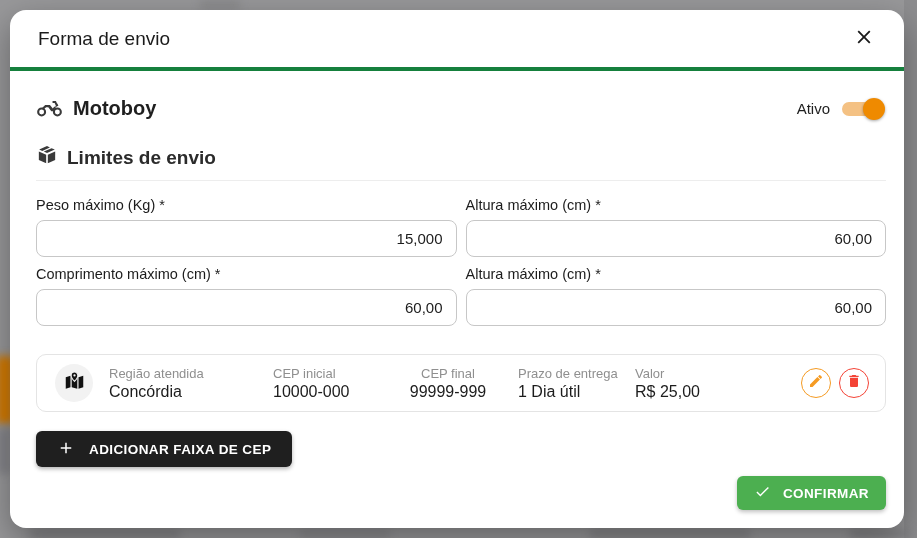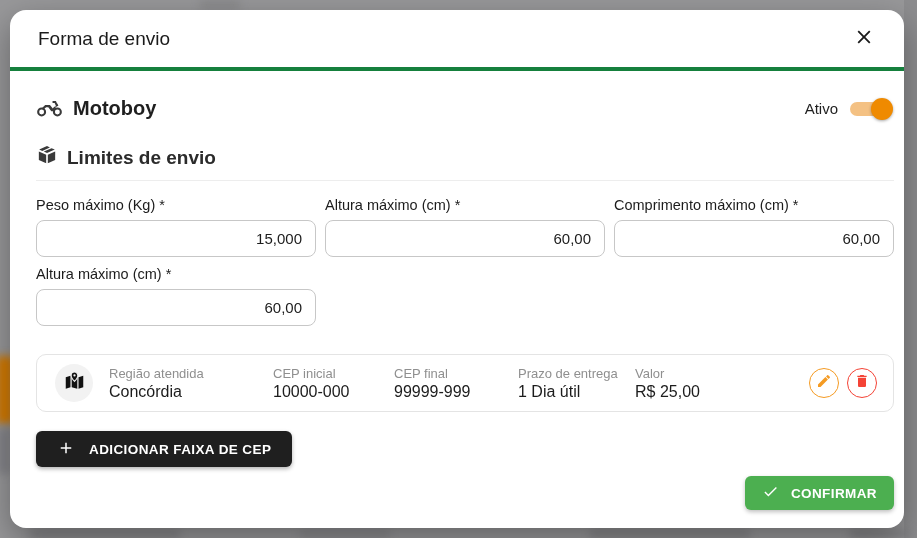--- a/index.html
+++ b/index.html
@@ -41,21 +41,21 @@
   .modal-title { font-size: 19px; font-weight: 400; color: #1b1b1b; }
   .close-btn {
     width: 36px; height: 36px; border: none; background: transparent;
     display: flex; align-items: center; justify-content: center;
     cursor: pointer; color: #1b1b1b; border-radius: 50%;
   }
   .close-btn svg { width: 22px; height: 22px; }
 
   .modal-body {
     flex: 1; display: flex; flex-direction: column;
-    padding: 20px 10px 16px 26px;
+    padding: 20px 18px 16px 26px;
   }
 
   
   .method-row { display: flex; align-items: center; justify-content: space-between; margin: 2px 0 20px; }
   .method-left { display: flex; align-items: center; gap: 10px; }
   .method-left svg { width: 27px; height: 27px; color: #3a3a3a; }
   .method-name { font-size: 20px; font-weight: 700; color: #1f1f1f; }
   .method-right { display: flex; align-items: center; gap: 10px; }
   .switch-label { font-size: 15px; color: #1f1f1f; }
   .switch { position: relative; width: 46px; height: 24px; cursor: pointer; }
@@ -72,21 +72,21 @@
   
   .section-heading {
     display: flex; align-items: center; gap: 9px;
     font-size: 19px; font-weight: 700; color: #2b2b2b;
     padding-bottom: 9px; border-bottom: 1px solid #ededed;
   }
   .section-heading svg { width: 22px; height: 22px; color: #3a3a3a; flex: 0 0 auto; }
 
   
   .fields-grid {
-    display: grid; grid-template-columns: repeat(3, 1fr); gap: 9px;
+    display: grid; grid-template-columns: repeat(2, 1fr); gap: 9px;
     margin: 16px 0 28px;
   }
   .field-label { display: block; font-size: 14.5px; color: #1c1c1c; margin-bottom: 7px; }
   .field-input {
     width: 100%; height: 37px;
     border: 1px solid #c7c7c7; border-radius: 8px;
     text-align: right; padding: 0 13px; font-size: 15px; color: #1c1c1c;
     font-family: "Liberation Sans", sans-serif; background: #fff; outline: none;
   }
 
@@ -101,21 +101,21 @@
     width: 38px; height: 38px; border-radius: 50%;
     background: #f2f2f2; display: flex; align-items: center; justify-content: center;
     flex: 0 0 auto;
   }
   .cep-avatar svg { width: 21px; height: 21px; color: #111; }
   .cep-col { display: flex; flex-direction: column; gap: 2px; }
   .cep-col-label { font-size: 13px; color: #8f8f8f; }
   .cep-col-value { font-size: 16px; color: #1c1c1c; }
   .col-region { width: 148px; }
   .col-start { width: 105px; }
-  .col-end { width: 108px; }
+  .col-end { width: 108px; align-items: center; }
   .col-deadline { width: 101px; }
   .col-price { flex: 1; }
   .cep-actions { display: flex; align-items: center; gap: 8px; }
   .icon-btn {
     width: 30px; height: 30px; border-radius: 50%;
     background: #fff; display: flex; align-items: center; justify-content: center;
     cursor: pointer;
   }
   .icon-btn svg { width: 16px; height: 16px; }
   .edit-btn { border: 1.5px solid var(--edit, #f59b23); color: var(--edit, #f59b23); }

